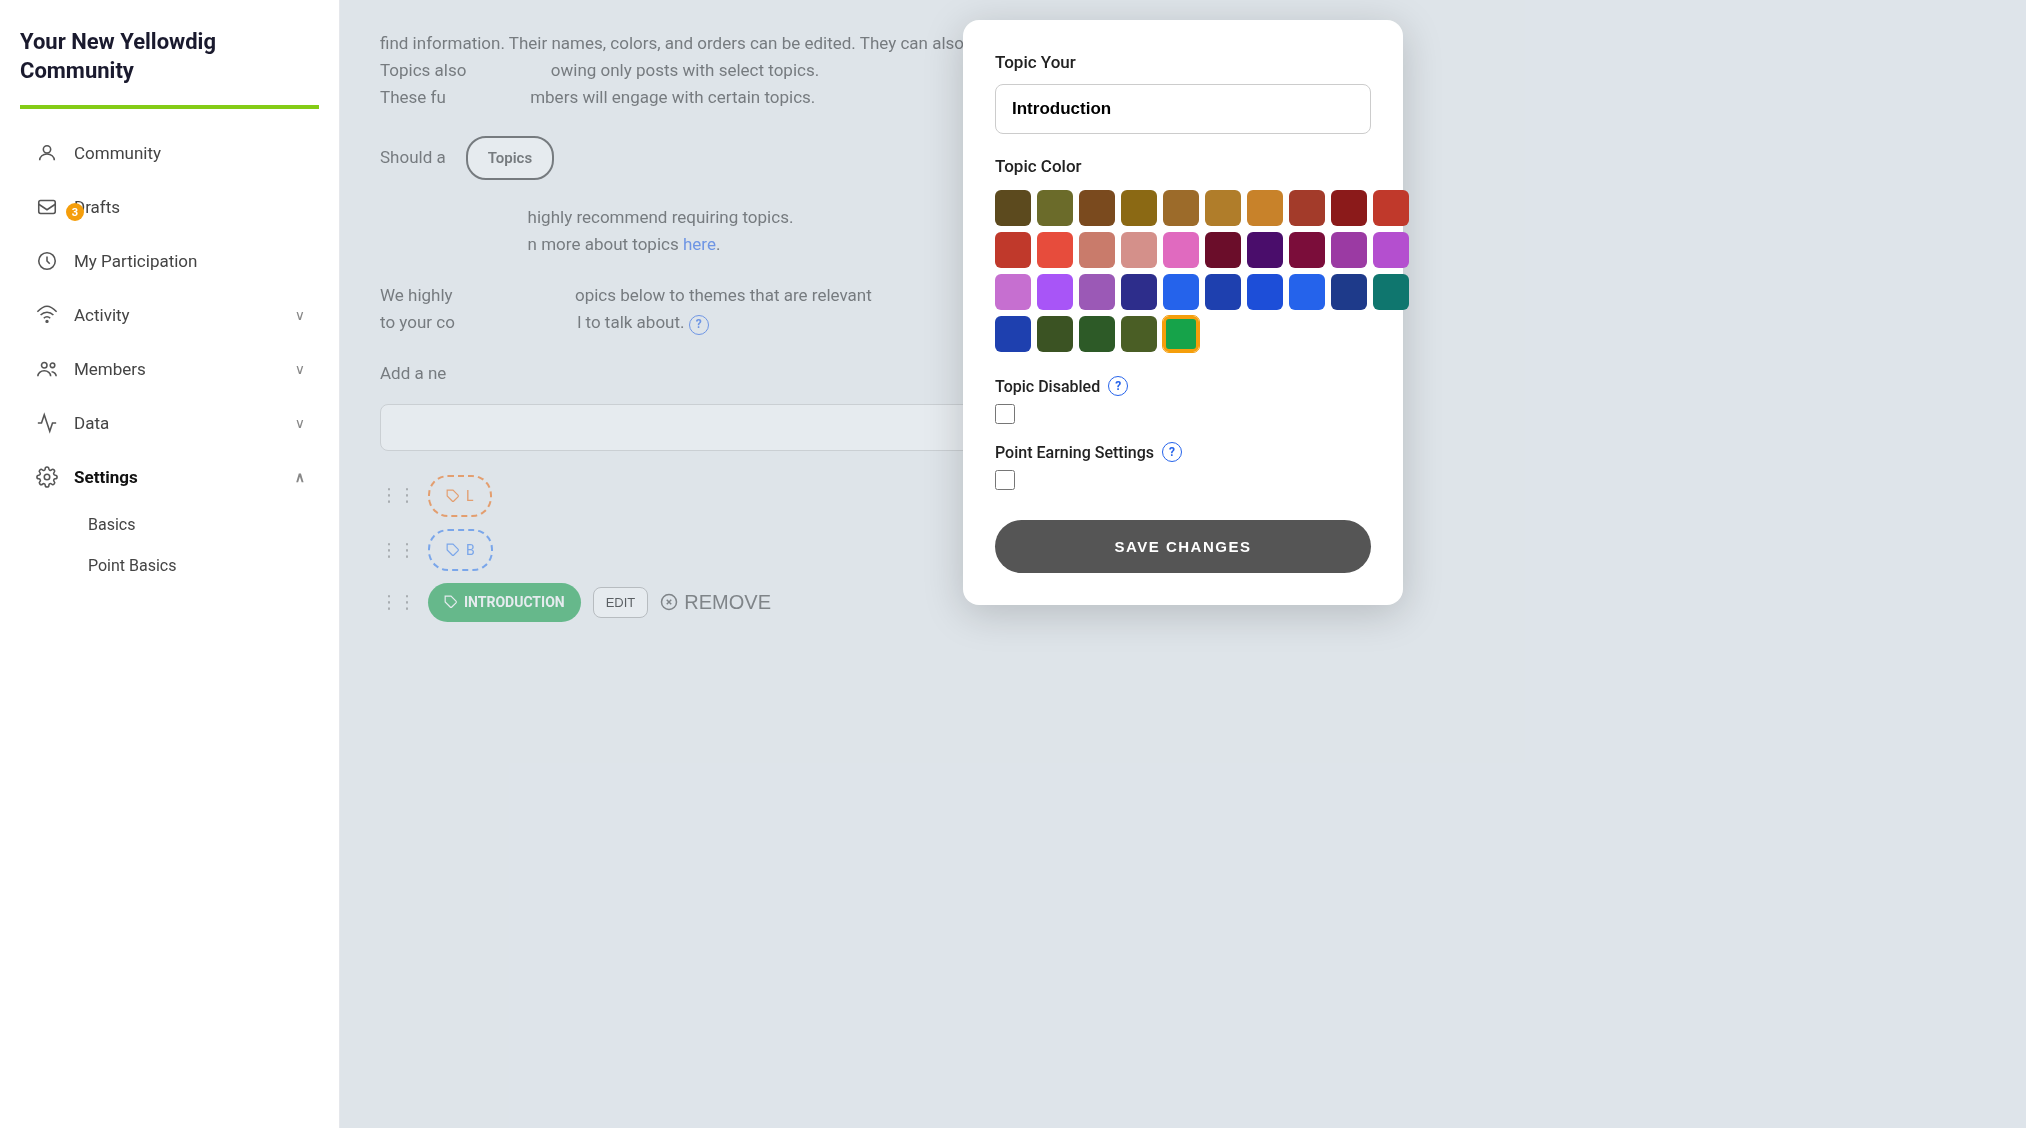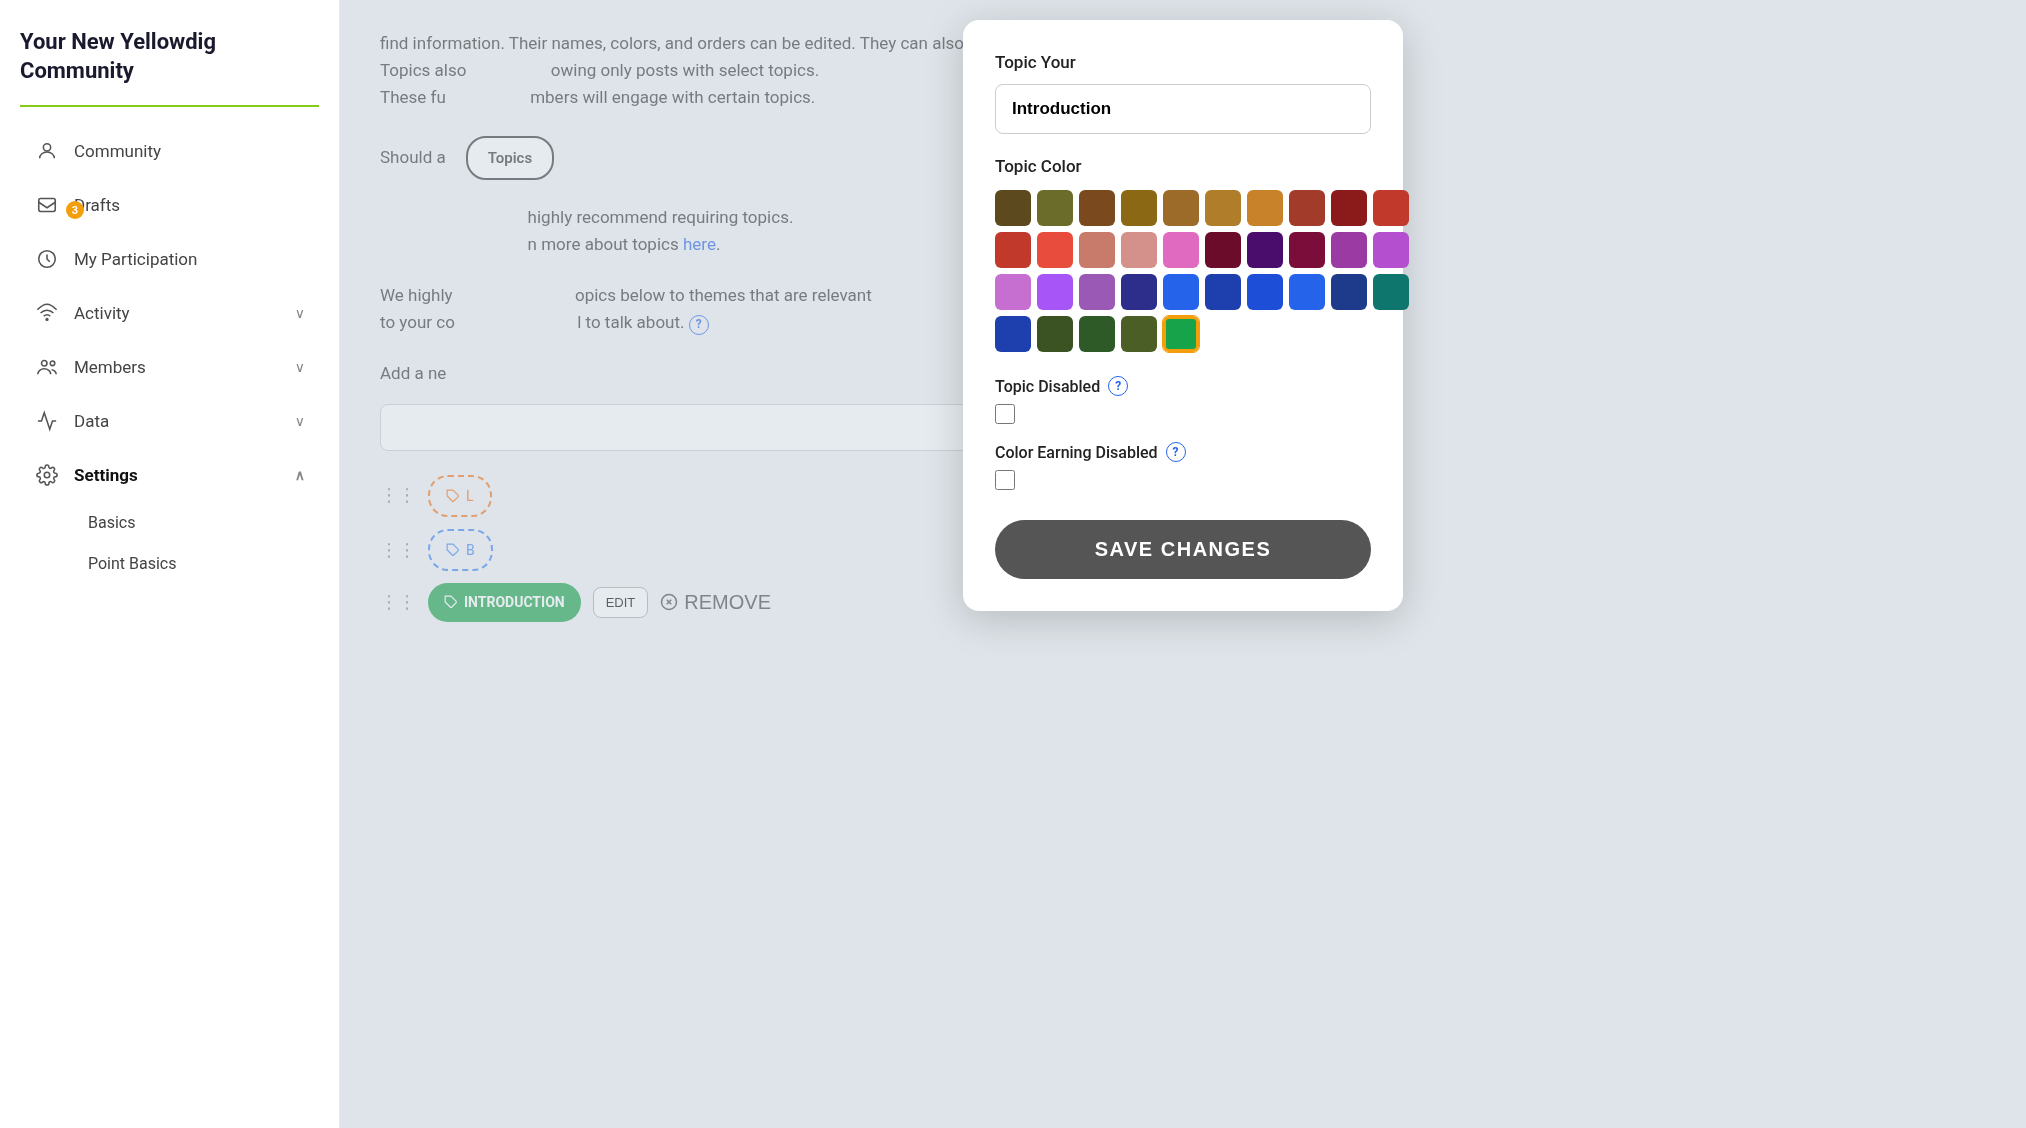--- a/index.html
+++ b/index.html
@@ -22,21 +22,21 @@
       display: flex;
       flex-direction: column;
       gap: 0;
     }
     .sidebar-brand {
       font-size: 22px;
       font-weight: 700;
       color: #1a1a2e;
       line-height: 1.3;
       padding-bottom: 20px;
-      border-bottom: 2px solid #84cc16;
+      border-bottom: 4px solid #84cc16;
       margin-bottom: 18px;
     }
     .sidebar-nav {
       display: flex;
       flex-direction: column;
       gap: 2px;
     }
     .nav-item {
       display: flex;
       align-items: center;
@@ -310,21 +310,21 @@
       cursor: pointer;
       accent-color: #2563eb;
     }
     .save-btn {
       width: 100%;
       background: #555;
       color: #fff;
       border: none;
       border-radius: 30px;
       padding: 18px;
-      font-size: 20px;
+      font-size: 15px;
       font-weight: 700;
       letter-spacing: 1.5px;
       cursor: pointer;
       margin-top: 12px;
     }
   </style>
 </head>
 <body>
 
 <aside class="sidebar">
@@ -560,21 +560,21 @@
         </div>
         <div class="checkbox-wrapper">
           <input type="checkbox" class="checkbox-input" id="topic-disabled" style="">
           <label for="topic-disabled"></label>
         </div>
       </div>
 
       
       <div class="toggle-section">
         <div class="toggle-label-row">
-          <span class="toggle-label">Color Earning Disabled</span>
+          <span class="toggle-label">Point Earning Settings</span>
           <span class="help-icon">?</span>
         </div>
         <div class="checkbox-wrapper">
           <input type="checkbox" class="checkbox-input" id="point-earning" style="">
           <label for="point-earning"></label>
         </div>
       </div>
 
       
       <button class="save-btn">SAVE CHANGES</button>

